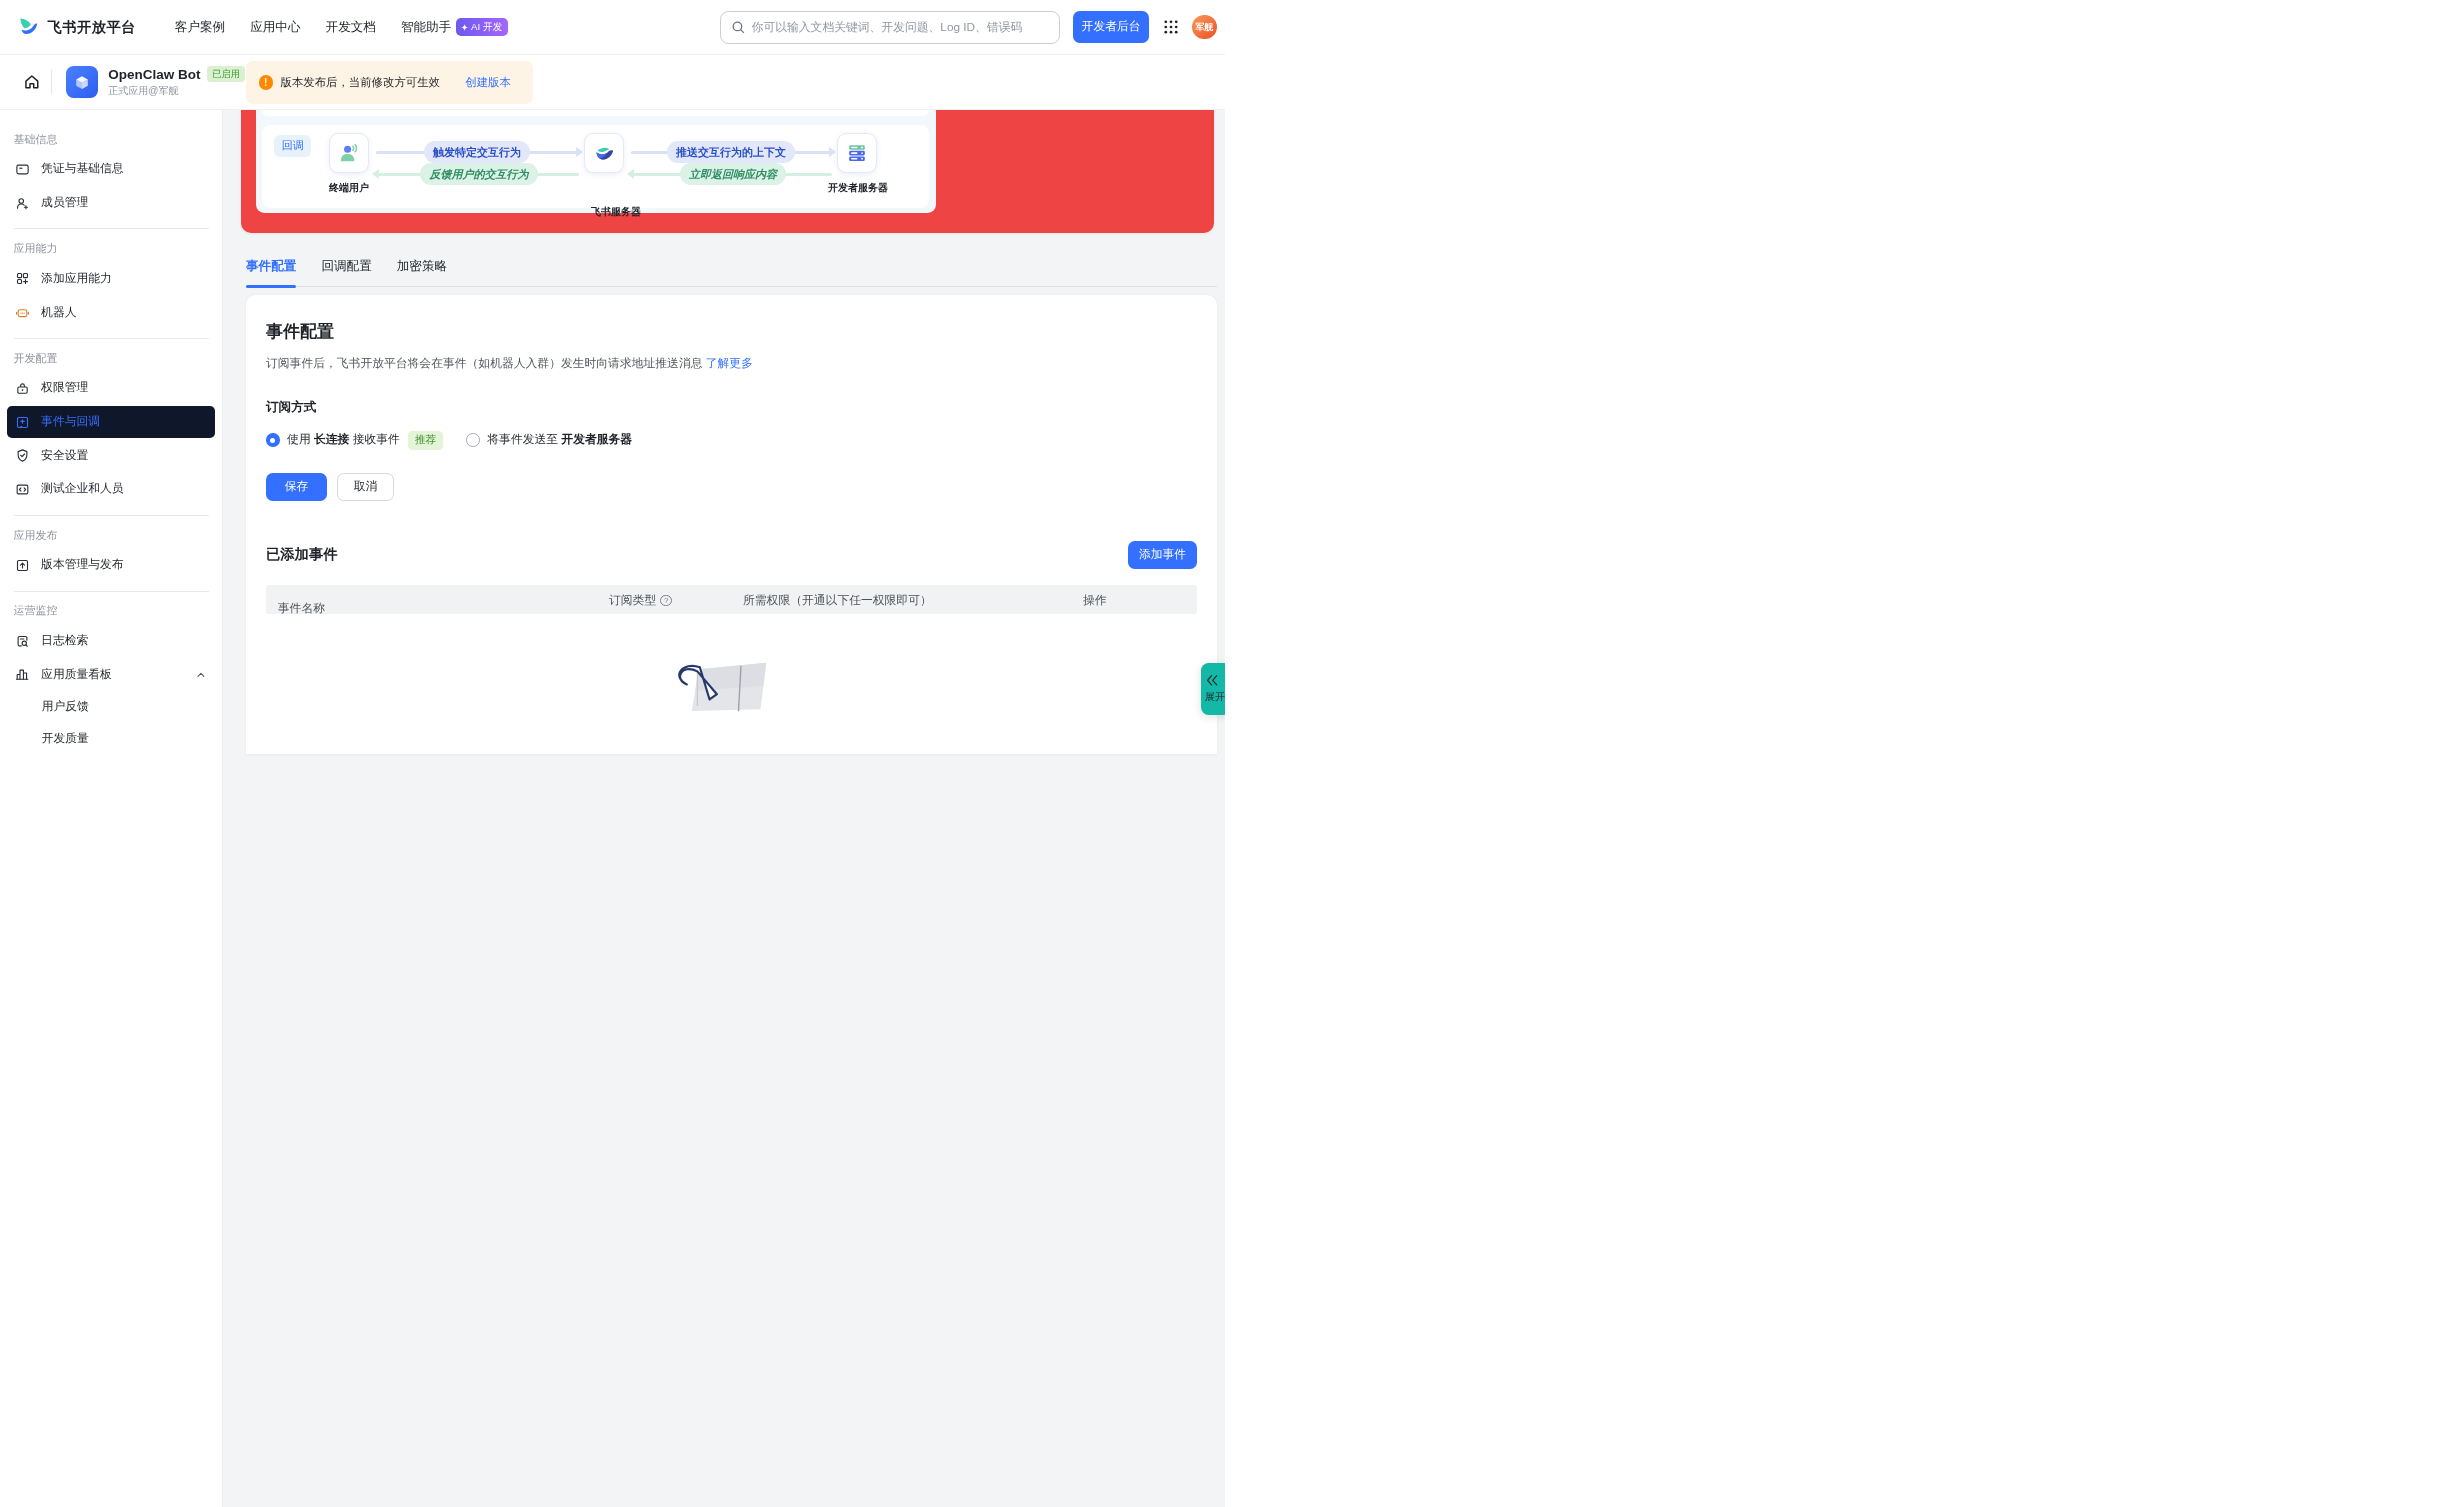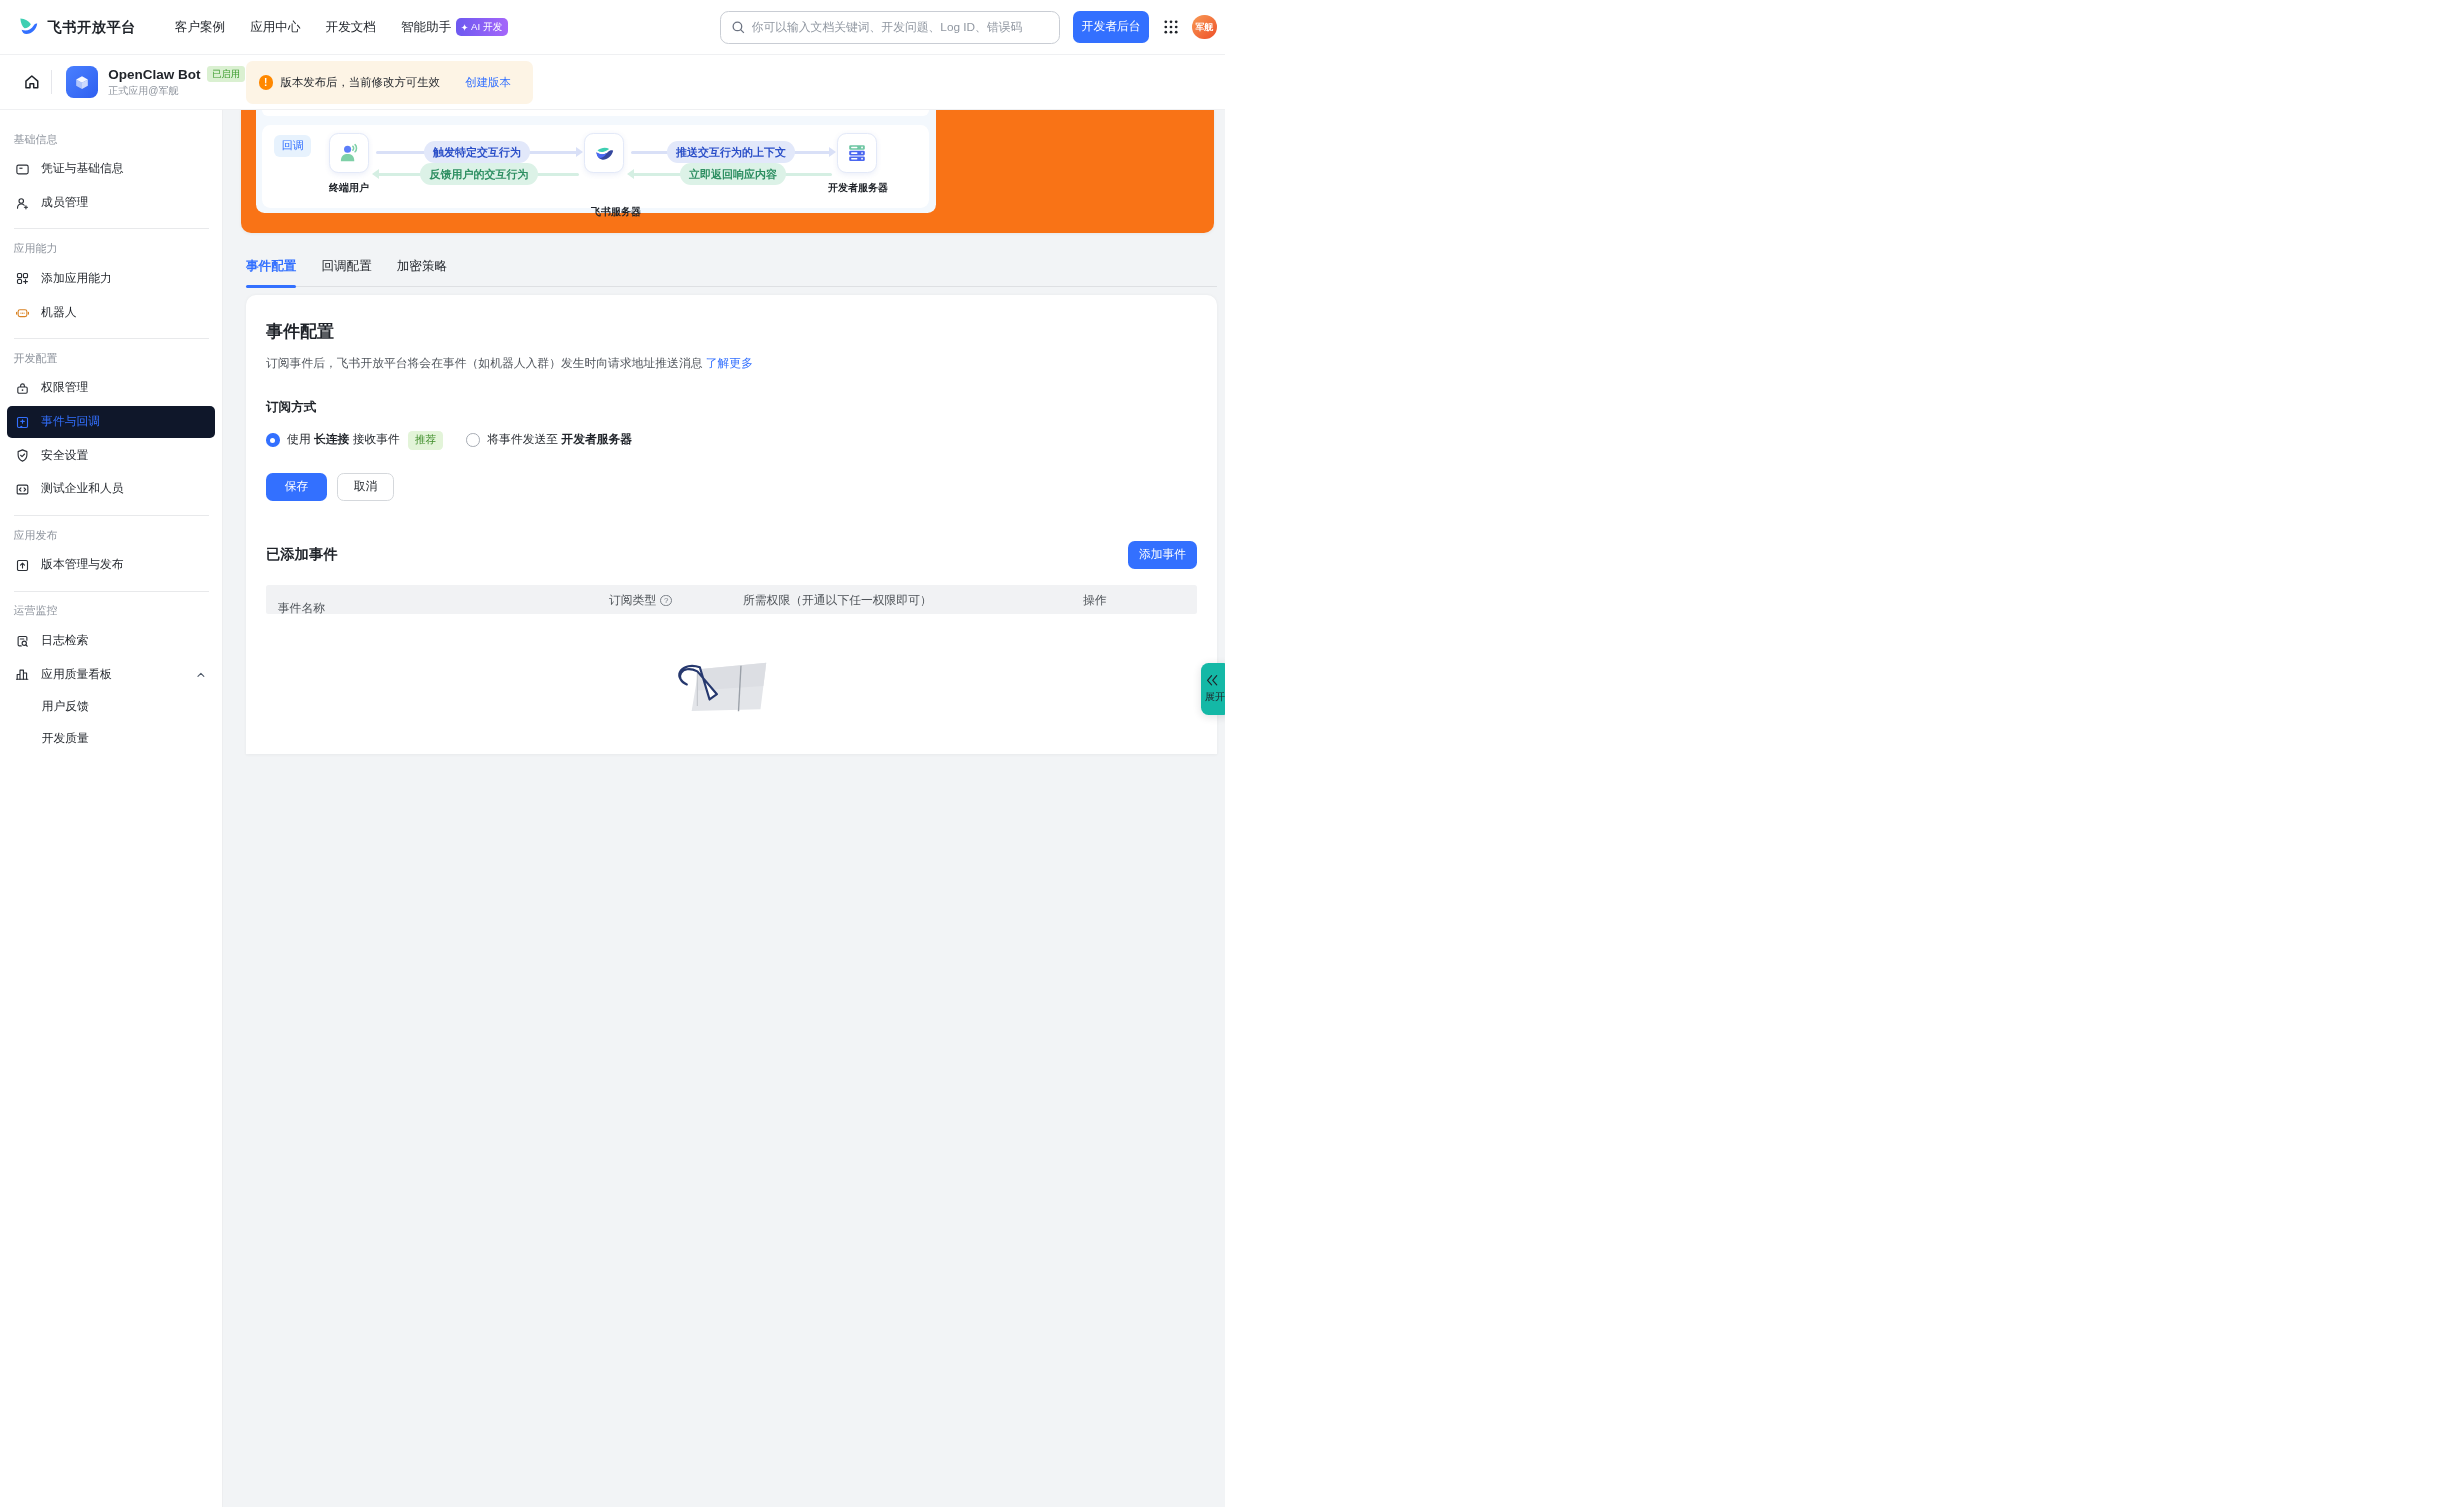--- a/index.html
+++ b/index.html
@@ -58,41 +58,41 @@
   .side-item .ic { width:15px; height:15px; flex:none; display:flex; align-items:center; justify-content:center; }
   .side-item.selected { background:#0f172a; color:#3370ff; font-weight:400;align-items:center; }
   .side-item.sub { height:30px; padding-left:35px; }
   .side-item .spacer { flex:1; }
   .side-div { border-top:0.8px solid #e8e9eb; margin:9.3px 13.5px; }
 
   
   .content { position:absolute; top:110px; left:223px; width:1002px; bottom:0; background:#f2f4f6; overflow:hidden; }
 
   
-  .diagram-card { position:absolute; left:17.7px; top:0; width:973px; height:123px; background:#f97316;
+  .diagram-card { position:absolute; left:17.7px; top:0; width:973px; height:123px; background:#ef4444;
     border-radius:0 0 10px 10px; box-shadow:0 0.8px 3.4px rgba(31,35,41,.06); }
   .diagram-blue { position:absolute; left:15px; top:0; width:680px; height:103px; background:#f3f8fd;
     border-radius:0 0 8.4px 8.4px; }
   .dg-sliver { position:absolute; left:6.7px; top:0; width:667px; height:5.9px; background:#fff; border-radius:0 0 6.7px 6.7px; }
   .dg-panel { position:absolute; left:6.7px; top:15px; width:667px; height:83px; background:#fff; border-radius:8.4px; }
   .dg-tag { position:absolute; left:11.8px; top:10px; background:#e7f2fd; color:#3370ff; font-size:11px;
     font-weight:500; padding:3.4px 7.6px; border-radius:5.9px; }
   .dg-node { position:absolute; top:8.4px; width:40px; height:40px; background:#fff; border:0.8px solid #e3e9f8;
     border-radius:9.3px; box-shadow:0 1.7px 5px rgba(80,110,200,.10); display:flex; align-items:center; justify-content:center; }
   .dg-label { position:absolute; top:56px; font-size:10px; font-weight:600; text-align:center; width:101px; }
   .dg-arrow { position:absolute; height:2.5px; border-radius:1.7px; display:flex; align-items:center; justify-content:center; }
   .dg-arrow.right { background:#d9e0f7; }
   .dg-arrow.right::after { content:""; position:absolute; right:-5.9px; top:50%; transform:translateY(-50%);
     border-left:7.6px solid #d9e0f7; border-top:5px solid transparent; border-bottom:5px solid transparent; }
   .dg-arrow.left { background:#d5efe3; }
   .dg-arrow.left::after { content:""; position:absolute; left:-5.9px; top:50%; transform:translateY(-50%);
     border-right:7.6px solid #d5efe3; border-top:5px solid transparent; border-bottom:5px solid transparent; }
   .dg-pill { position:relative; font-size:11px; font-weight:600; padding:3.4px 9.3px; border-radius:11px; white-space:nowrap; }
   .dg-pill.indigo { background:#e2e8fa; color:#2b4fc8; }
-  .dg-pill.green { background:#dcf2e7; color:#2e8f62; }
+  .dg-pill.green { background:#dcf2e7; color:#2e8f62;font-style:italic; }
 
   
   .tabs { position:absolute; left:23px; top:148px; width:971px; border-bottom:0.8px solid #dee0e3;
     display:flex; gap:25px; }
   .tab { position:relative; font-size:12.6px; font-weight:500; padding-bottom:11px; cursor:pointer; }
   .tab.active { color:#3370ff; font-weight:600; }
   .tab.active::after { content:""; position:absolute; left:0; right:0; bottom:-1.7px; height:2.5px;
     background:#3370ff; border-radius:1.7px; }
 
   

